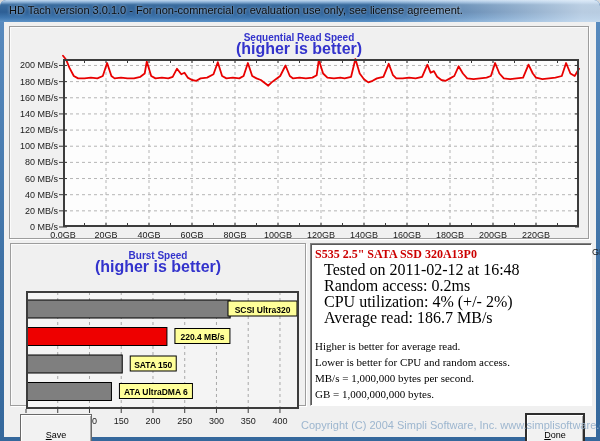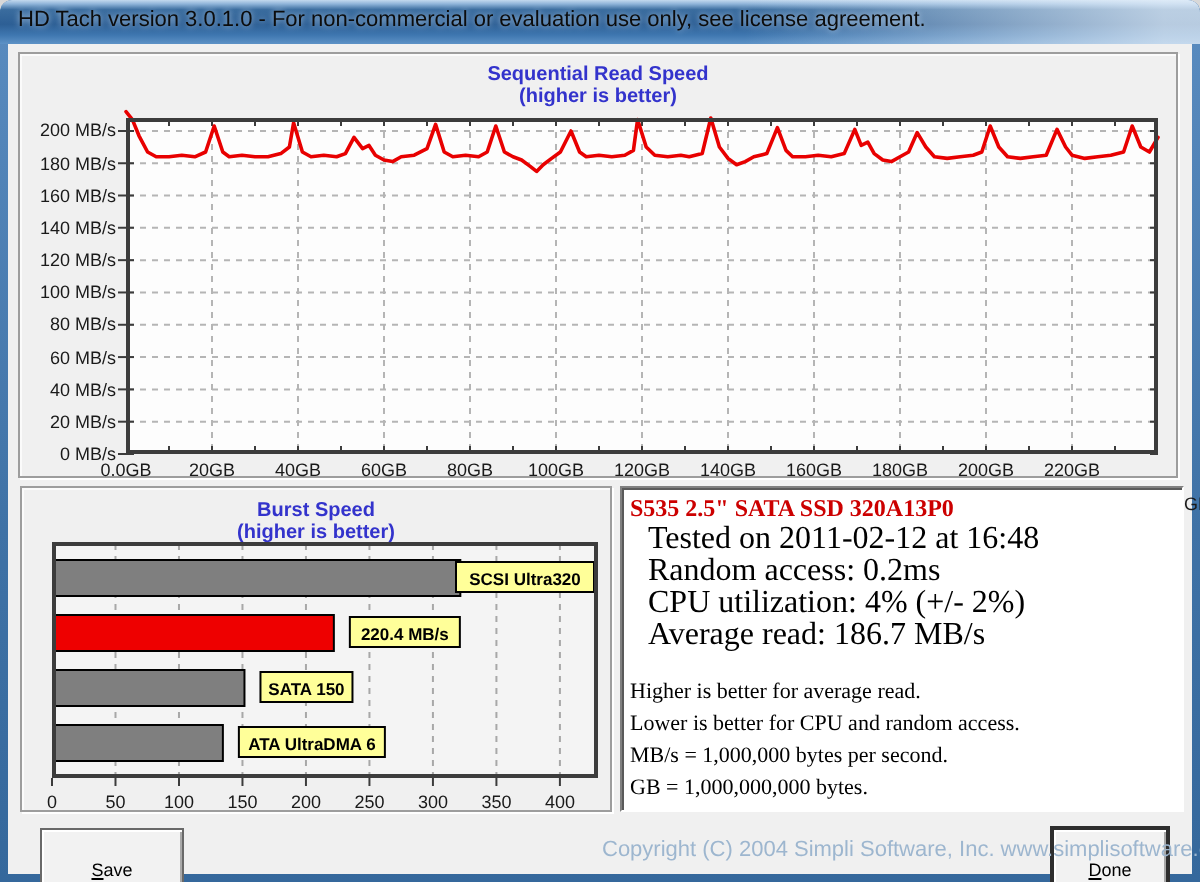--- a/index.html
+++ b/index.html
@@ -35,26 +35,26 @@
     box-shadow:1px 1px 0 #ffffff, inset 1px 1px 0 #fbfbfb;
   }
   #seq-panel{left:5px;top:4px;width:580px;height:213px;}
   #burst-panel{left:6px;top:221px;width:296px;height:163px;}
   .chart-title{
     position:absolute;left:0;width:100%;text-align:center;
     font-size:10px;font-weight:bold;color:#3333cc;line-height:11px;
   }
   .chart-subtitle{
     position:absolute;left:0;width:100%;text-align:center;
-    font-size:10px;font-weight:bold;color:#3333cc;line-height:11px;
+    font-size:16px;font-weight:bold;color:#3333cc;line-height:11px;
   }
   #seq-title{top:5px;} #seq-subtitle{top:16px;}
   #burst-title{top:6px;} #burst-subtitle{top:17px;}
   #seq-plot{position:absolute;left:53px;top:32px;width:516px;height:168px;}
-  #burst-plot{position:absolute;left:15px;top:27px;width:242px;height:136px;text-decoration:underline;}
+  #burst-plot{position:absolute;left:15px;top:47px;width:242px;height:136px;text-decoration:underline;}
   svg{overflow:visible;display:block;}
   .ylab{
     position:absolute;left:0;width:48px;text-align:right;
     font-size:9px;color:#1a1a1a;line-height:11px;white-space:nowrap;
   }
   .xlab{
     position:absolute;width:44px;text-align:center;
     font-size:9px;color:#1a1a1a;line-height:11px;white-space:nowrap;
   }
   #info-panel{

